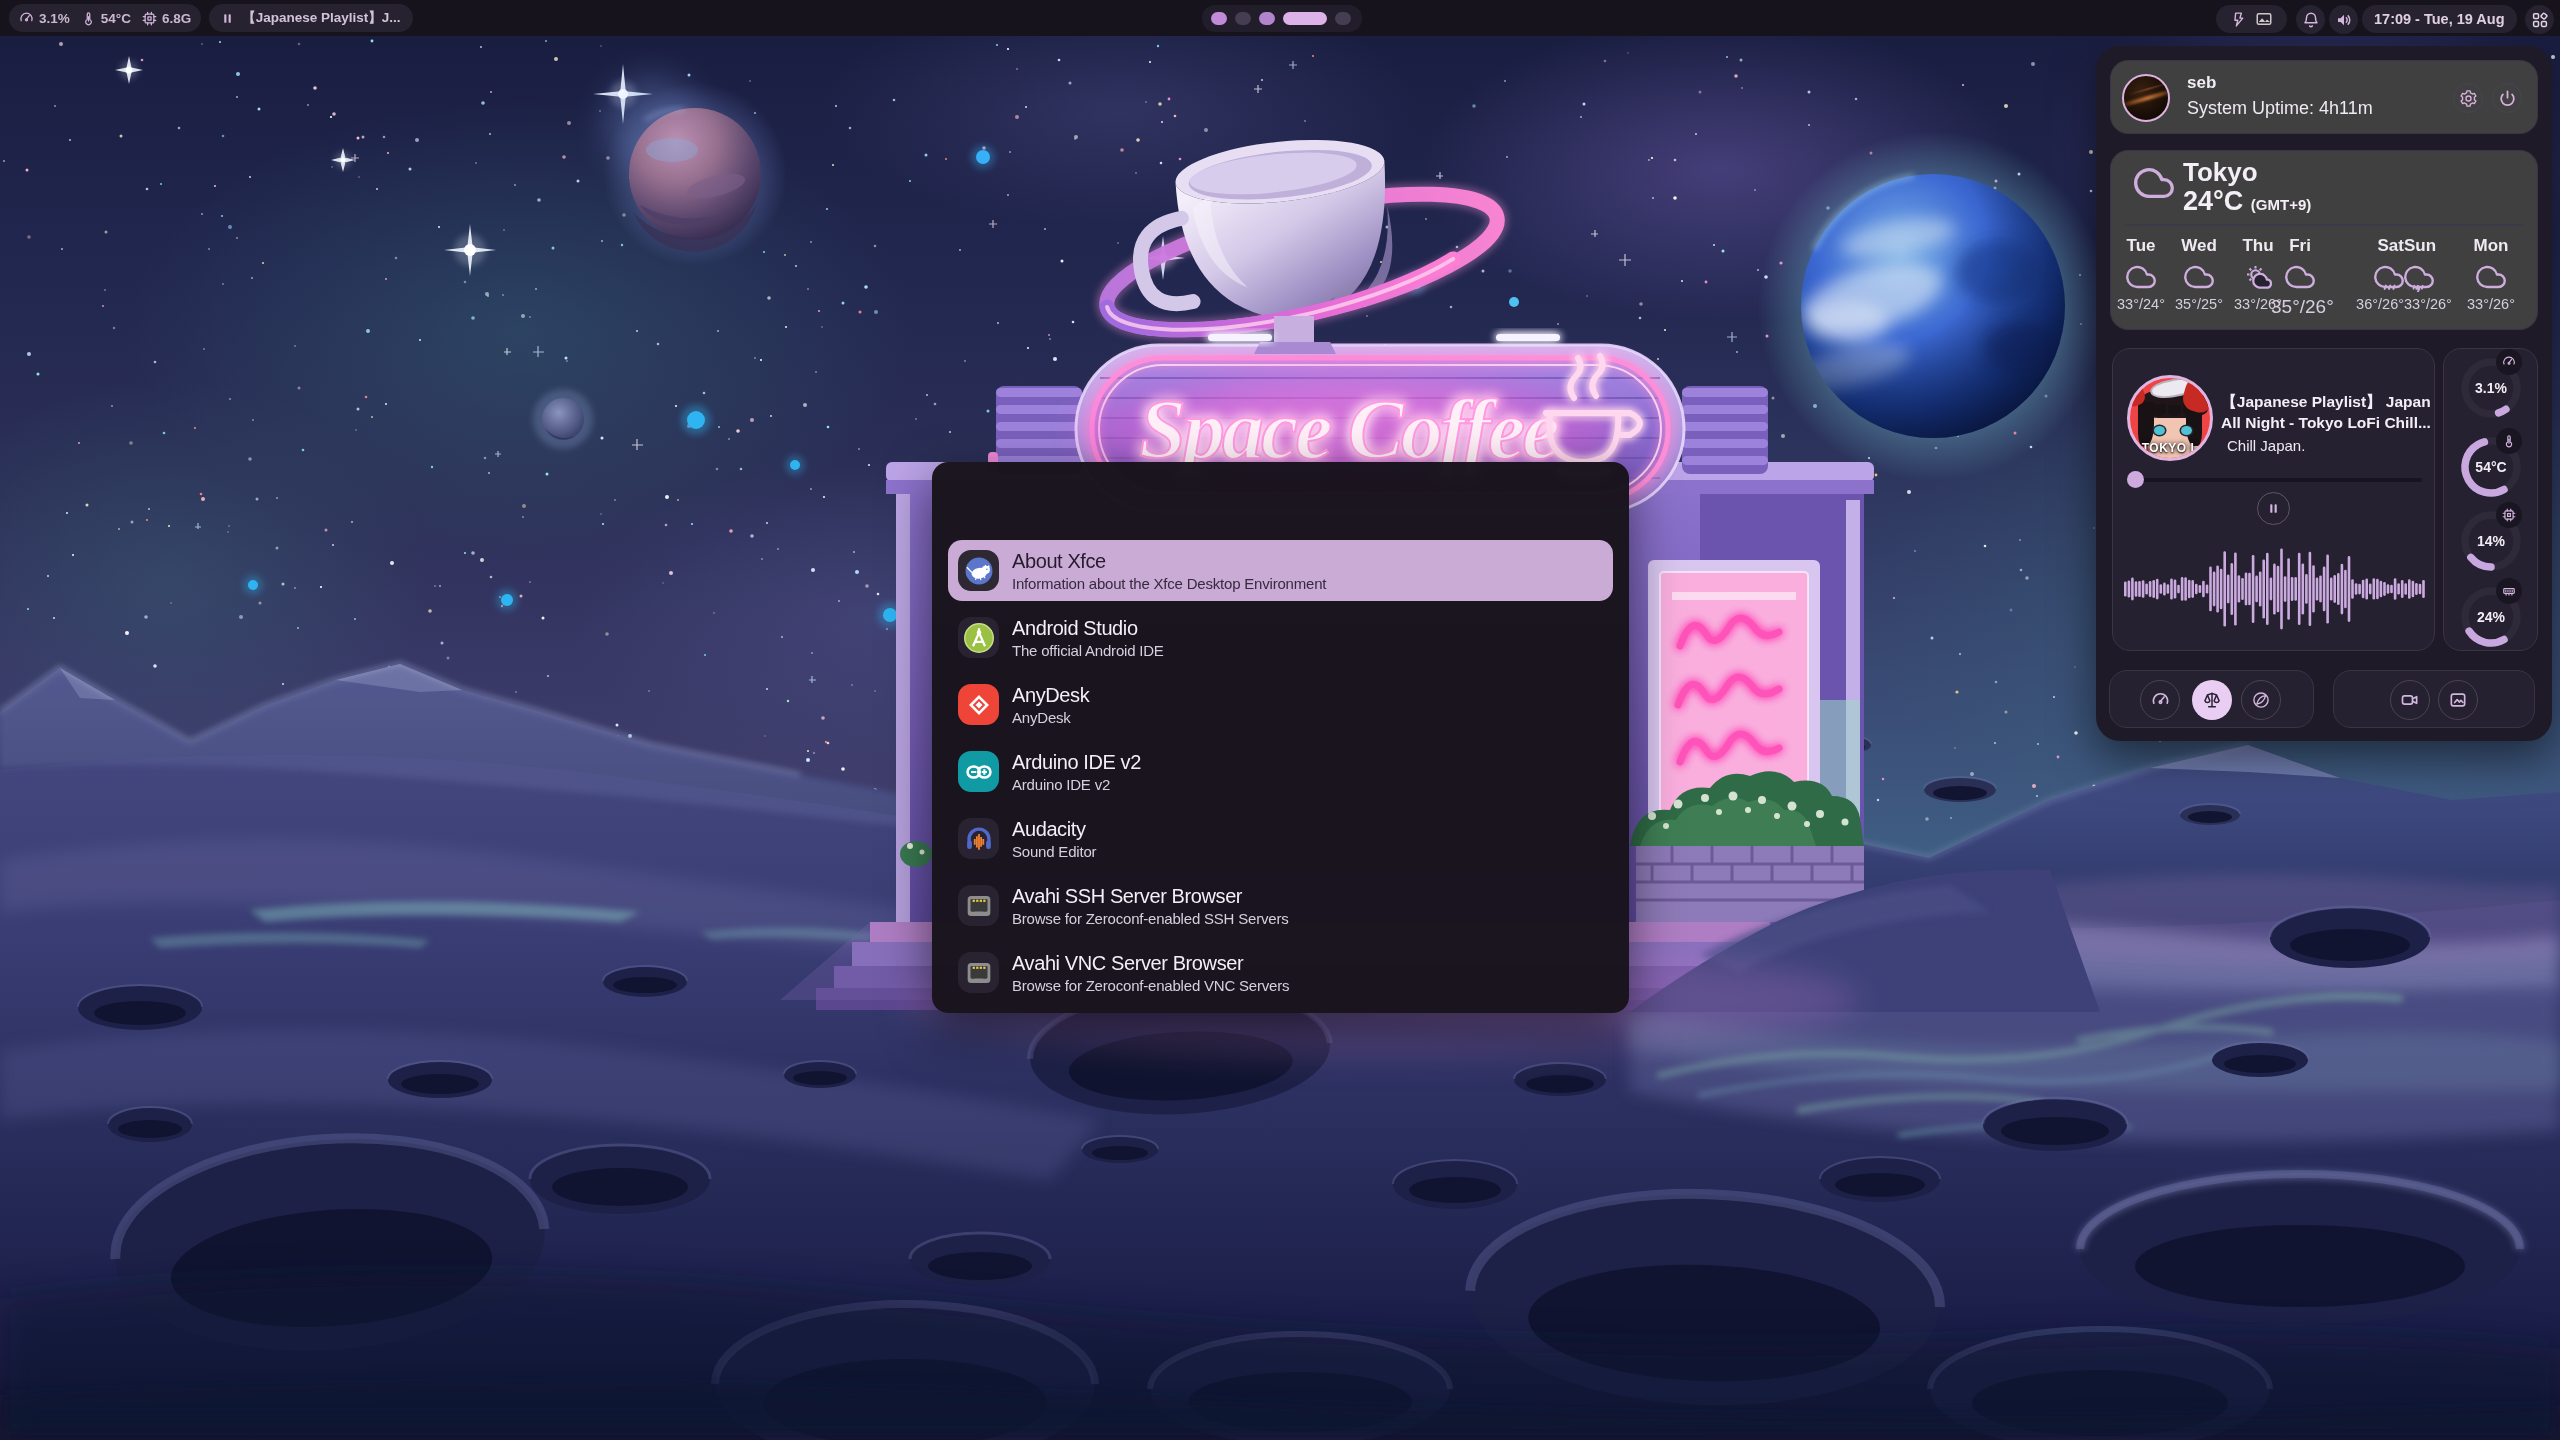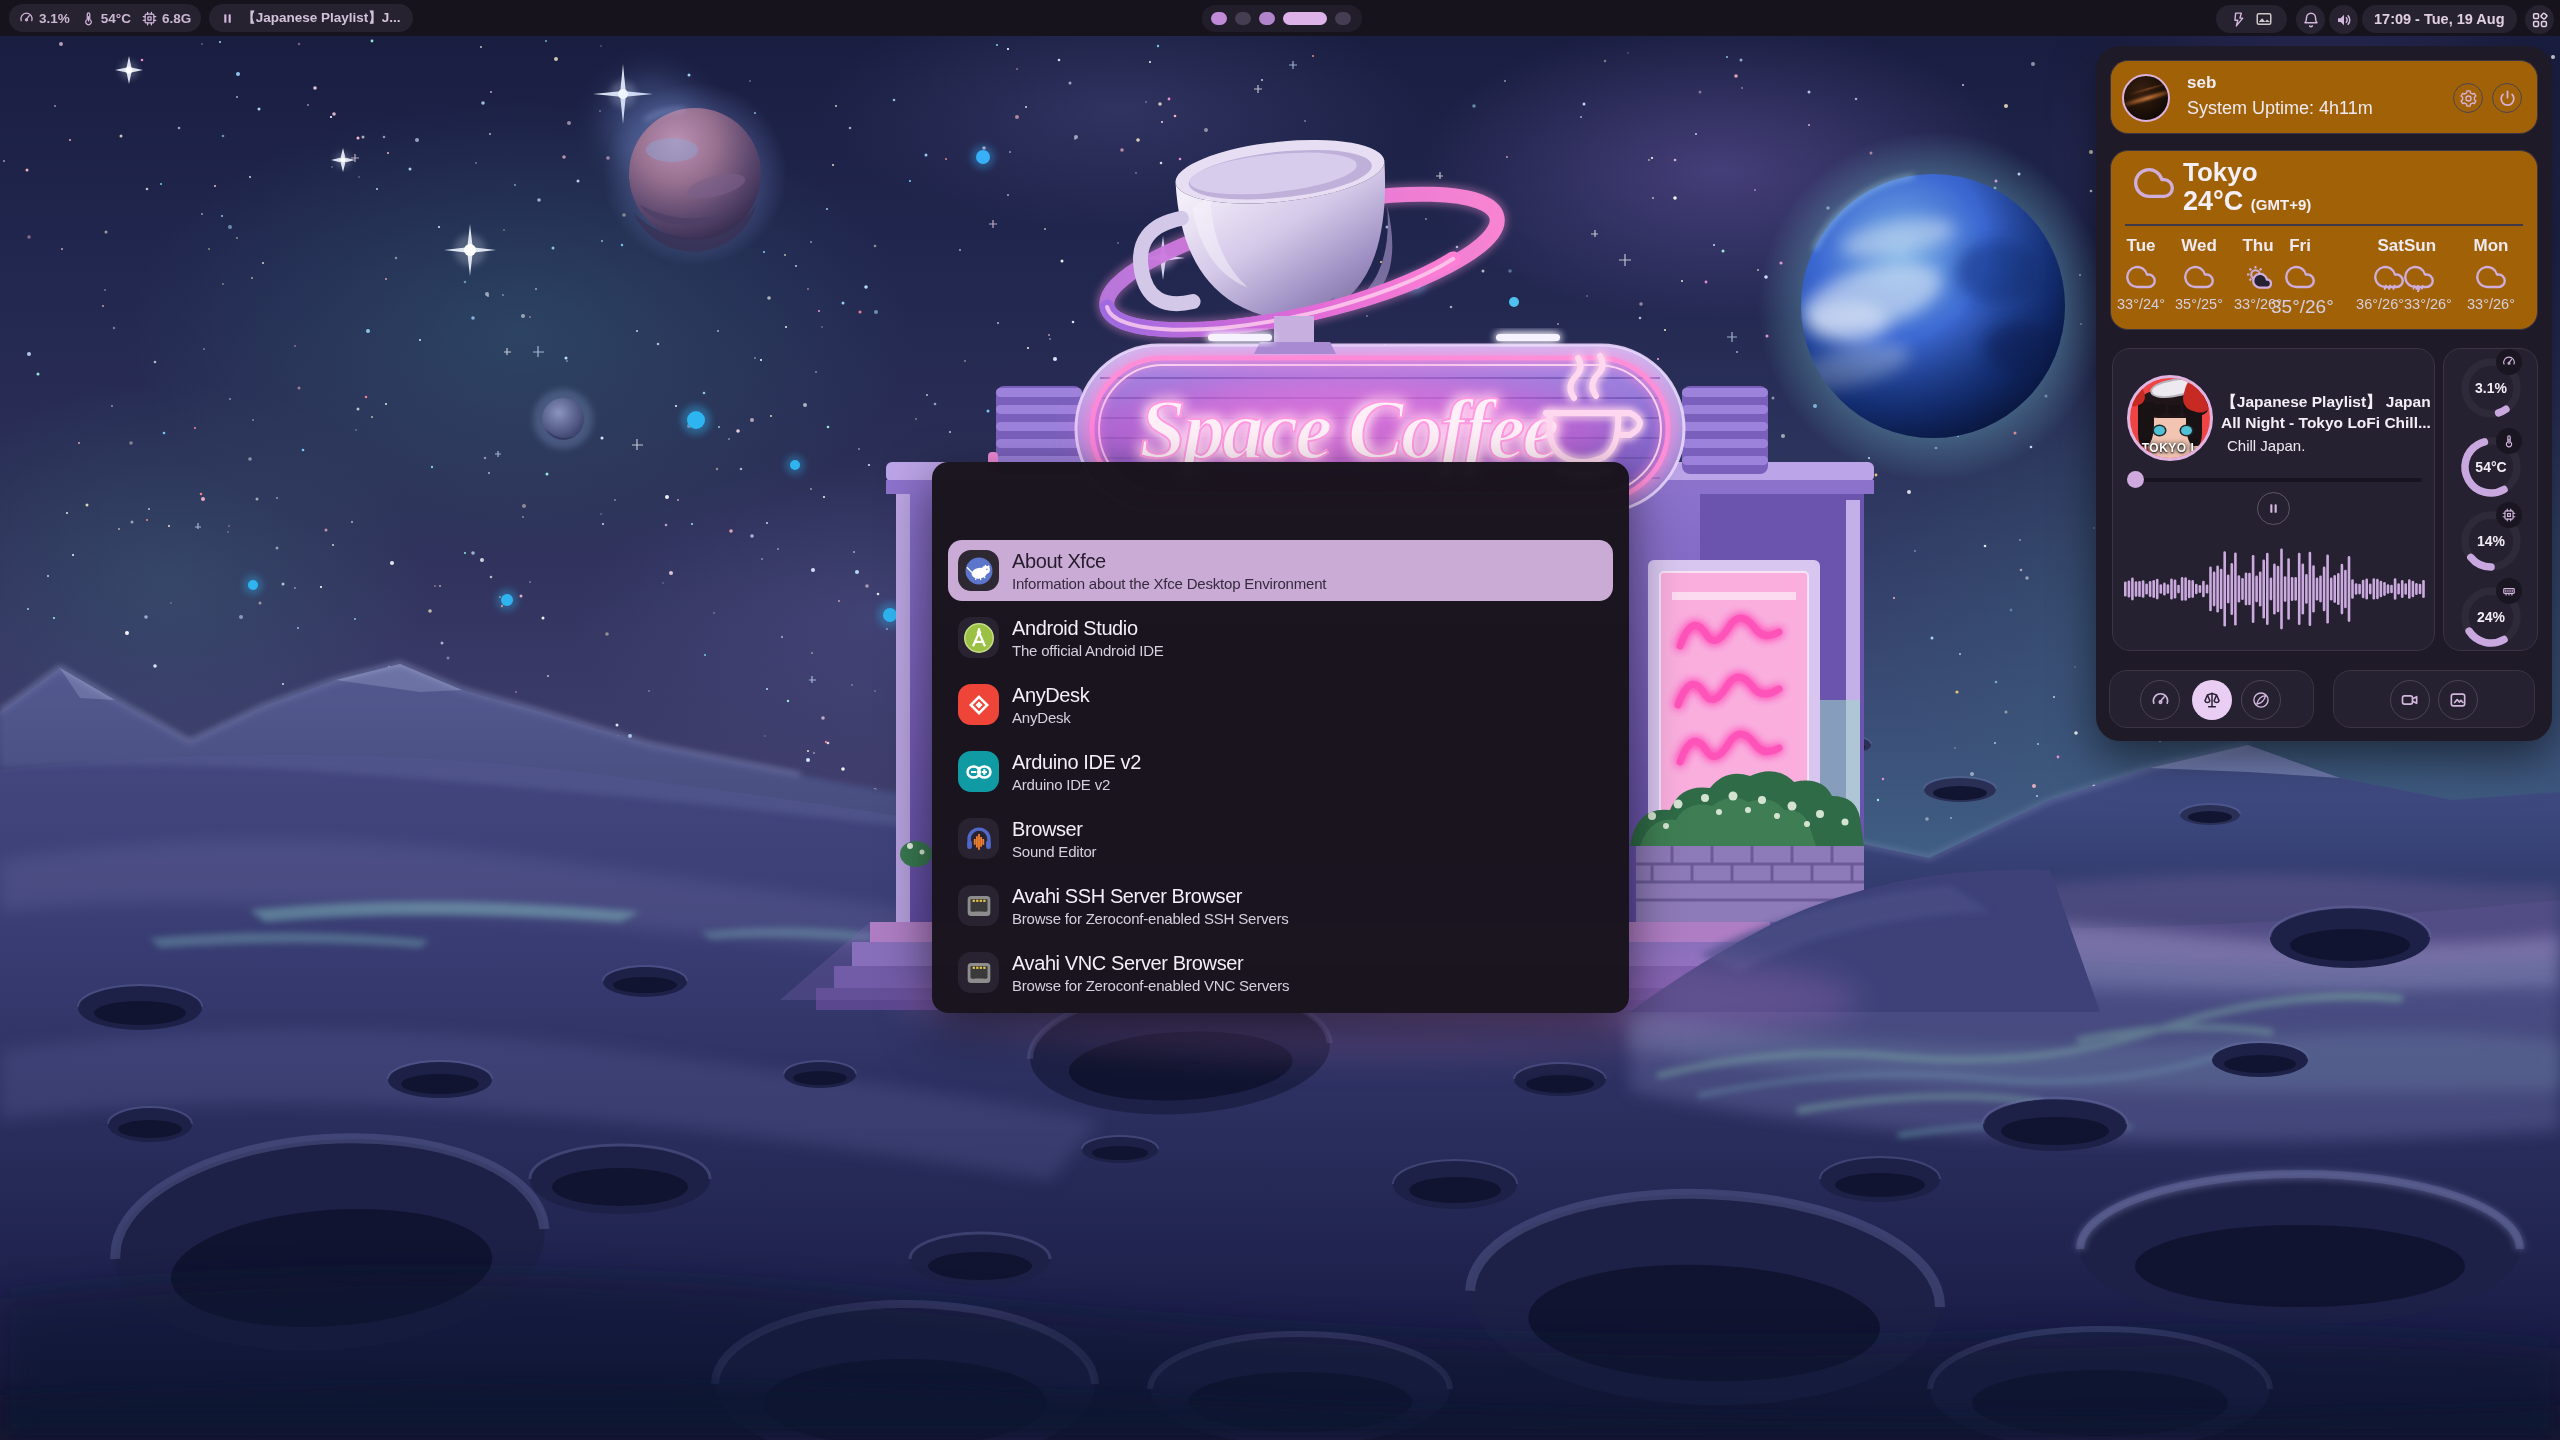--- a/index.html
+++ b/index.html
@@ -10,21 +10,21 @@
 #launcher{position:absolute;left:932px;top:462px;width:697px;height:551px;background:rgba(24,19,28,0.985);border-radius:16px;z-index:40;box-shadow:0 18px 50px rgba(0,0,0,.55)}
 #search{position:absolute;left:20px;top:19px;width:660px;height:34px;border:1.5px solid rgba(202,191,214,.8);border-radius:13px;display:flex;align-items:center;color:#c6c0d3;font-size:17.5px;gap:9px;padding:0 12px}
 .row{position:absolute;left:16px;width:665px;height:61px;border-radius:14px;display:flex;align-items:center;gap:13px;padding:0 10px}
 .rowsel{background:#c9abd6}
 .tile{width:41px;height:41px;border-radius:13px;background:#292331;flex:none;display:flex;align-items:center;justify-content:center}
 .rt{display:flex;flex-direction:column;gap:2px}
 .rt b{font-size:20px;letter-spacing:-0.4px;color:#f3eff7;font-weight:400}
 .rt span{font-size:15px;letter-spacing:-0.2px;color:#d6d0de}
 .rowsel .rt b{color:#261c2d}.rowsel .rt span{color:#352a3e}
 #sidebar{position:absolute;left:2096px;top:46px;width:456px;height:695px;background:#1f1a27;border-radius:24px;z-index:40;box-shadow:0 16px 44px rgba(0,0,0,.5)}
-.card{position:absolute;background:#a16207;border:1.5px solid #3a3444;border-radius:18px}
+.card{position:absolute;background:#404040;border:1.5px solid #3a3444;border-radius:18px}
 </style></head><body>
 <svg id="wall" viewBox="0 0 2560 1440">
     <defs>
 <linearGradient id="sky" x1="0" y1="0" x2="0" y2="1">
  <stop offset="0" stop-color="#181c3e"></stop>
         <stop offset="0.3" stop-color="#222750"></stop>
  <stop offset="0.55" stop-color="#2c3058"></stop>
         <stop offset="0.78" stop-color="#3a3a68"></stop>
  <stop offset="1" stop-color="#454272"></stop>
       </linearGradient>
@@ -1457,21 +1457,21 @@
     <div class="row" style="top:346px">
       <div class="tile">
         <svg width="34" height="34" viewBox="0 0 24 24" fill="none">
           <path d="M5 14v-2a7 7 0 0 1 14 0v2" stroke="#5068c8" stroke-width="2.4" fill="none"></path>
           <rect x="3.6" y="13" width="3.4" height="6" rx="1.6" fill="#5068c8"></rect>
           <rect x="17" y="13" width="3.4" height="6" rx="1.6" fill="#5068c8"></rect>
           <path d="M9 12v4M10.5 10v8M12 8.5v11M13.5 10.5v7M15 12v4" stroke="#f08030" stroke-width="1.3"></path>
         </svg>
       </div>
       <div class="rt">
-        <b>Browser</b>
+        <b>Audacity</b>
         <span>Sound Editor</span>
       </div>
     </div>
     <div class="row" style="top:413px">
       <div class="tile">
         <svg width="34" height="34" viewBox="0 0 24 24" fill="none">
           <rect x="4" y="5" width="16" height="14" rx="2.5" fill="#8d8d8d"></rect>
           <rect x="6" y="7" width="12" height="9" rx="1" fill="#3a3a3a"></rect>
           <rect x="7.5" y="7.5" width="1.6" height="1.6" fill="#e8c84a"></rect>
           <rect x="10" y="7.5" width="1.6" height="1.6" fill="#e8c84a"></rect>

